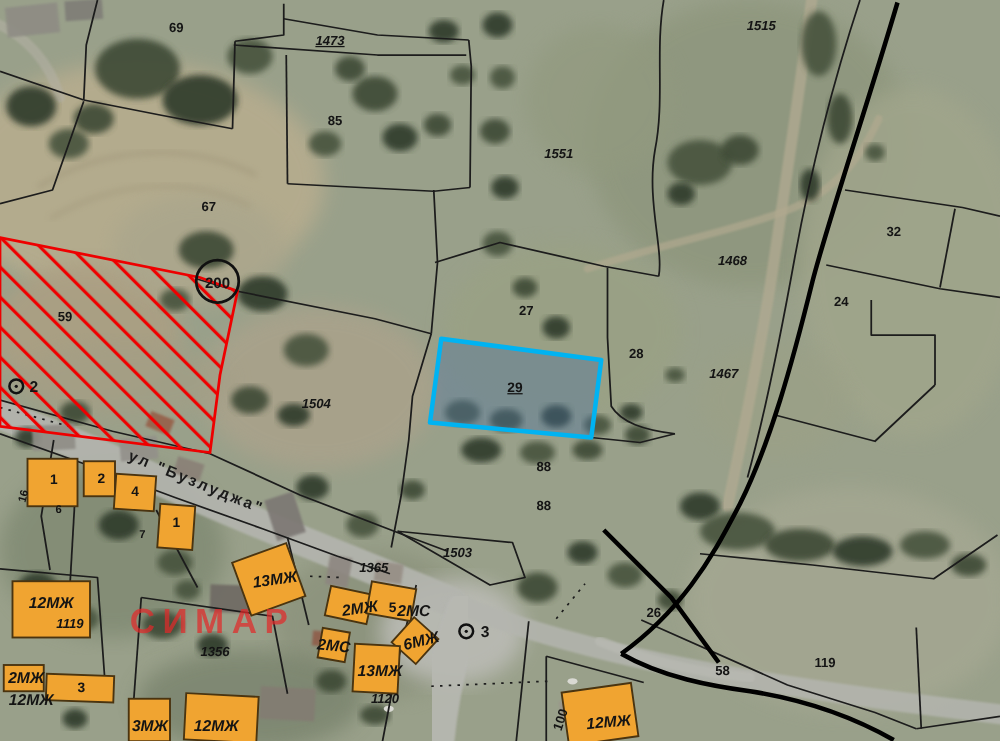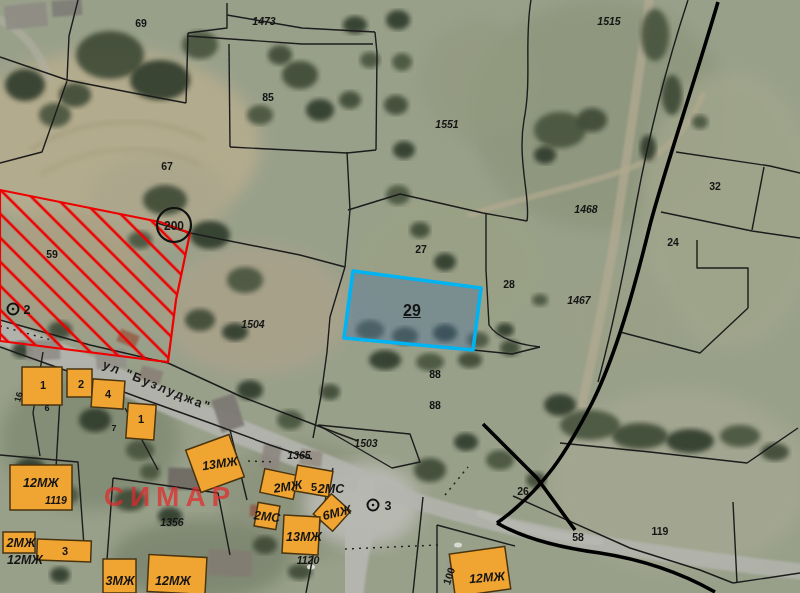--- a/index.html
+++ b/index.html
@@ -225,34 +225,34 @@
     <g id="marks">
         <circle cx="174" cy="225" r="17" fill="none" stroke="#111" stroke-width="2.2"></circle>
         <circle cx="13" cy="309" r="5.5" fill="none" stroke="#111" stroke-width="2"></circle>
         <circle cx="13" cy="309" r="1.3" fill="#111"></circle>
         <circle cx="373" cy="505" r="5.5" fill="none" stroke="#111" stroke-width="2"></circle>
         <circle cx="373" cy="505" r="1.3" fill="#111"></circle>
       </g>
   </svg>
   <div id="labels">
       <div class="lbl parcel" style="left: 141px; top: 23px; transform: translate(-50%, -50%);">69</div>
-      <div class="lbl parcel i" style="left: 264px; top: 21px; transform: translate(-50%, -50%);">1473</div>
+      <div class="lbl parcel i" style="left: 264px; top: 33px; transform: translate(-50%, -50%); text-decoration: underline;">1473</div>
       <div class="lbl parcel" style="left: 268px; top: 97px; transform: translate(-50%, -50%);">85</div>
       <div class="lbl parcel i" style="left: 609px; top: 21px; transform: translate(-50%, -50%);">1515</div>
       <div class="lbl parcel" style="left: 167px; top: 166px; transform: translate(-50%, -50%);">67</div>
       <div class="lbl parcel i" style="left: 447px; top: 124px; transform: translate(-50%, -50%);">1551</div>
       <div class="lbl parcel" style="left: 52px; top: 254px; transform: translate(-50%, -50%);">59</div>
       <div class="lbl parcel" style="left: 174px; top: 226px; font-size: 12px; transform: translate(-50%, -50%);">200</div>
       <div class="lbl parcel" style="left: 715px; top: 186px; transform: translate(-50%, -50%);">32</div>
       <div class="lbl parcel i" style="left: 586px; top: 209px; transform: translate(-50%, -50%); text-align: center;">1468</div>
       <div class="lbl parcel" style="left: 421px; top: 249px; transform: translate(-50%, -50%);">27</div>
       <div class="lbl parcel" style="left: 673px; top: 242px; transform: translate(-50%, -50%);">24</div>
       <div class="lbl parcel" style="left: 509px; top: 284px; transform: translate(-50%, -50%);">28</div>
       <div class="lbl parcel i" style="left: 579px; top: 300px; transform: translate(-50%, -50%);">1467</div>
-      <div class="lbl parcel" style="left: 412px; top: 311px; font-size: 16px; transform: translate(-50%, -50%); text-decoration: underline;">29</div>
+      <div class="lbl parcel" style="left: 412px; top: 311px; font-size: 11px; transform: translate(-50%, -50%); text-decoration: underline;">29</div>
       <div class="lbl parcel i" style="left: 253px; top: 324px; transform: translate(-50%, -50%);">1504</div>
       <div class="lbl parcel" style="left: 435px; top: 374px; transform: translate(-50%, -50%);">88</div>
       <div class="lbl parcel" style="left: 435px; top: 405px; transform: translate(-50%, -50%);">88</div>
       <div class="lbl parcel i" style="left: 366px; top: 443px; transform: translate(-50%, -50%);">1503</div>
       <div class="lbl parcel i" style="left: 299px; top: 455px; transform: translate(-50%, -50%);">1365</div>
       <div class="lbl parcel" style="left: 523px; top: 491px; transform: translate(-50%, -50%);">26</div>
       <div class="lbl parcel" style="left: 660px; top: 503px; transform: translate(-50%, -50%); margin-top: 28px;">119</div>
       <div class="lbl parcel" style="left: 578px; top: 537px; transform: translate(-50%, -50%);">58</div>
       <div class="lbl parcel i" style="left: 172px; top: 522px; transform: translate(-50%, -50%);">1356</div>
       <div class="lbl parcel i" style="left: 56px; top: 500px; transform: translate(-50%, -50%);">1119</div>

